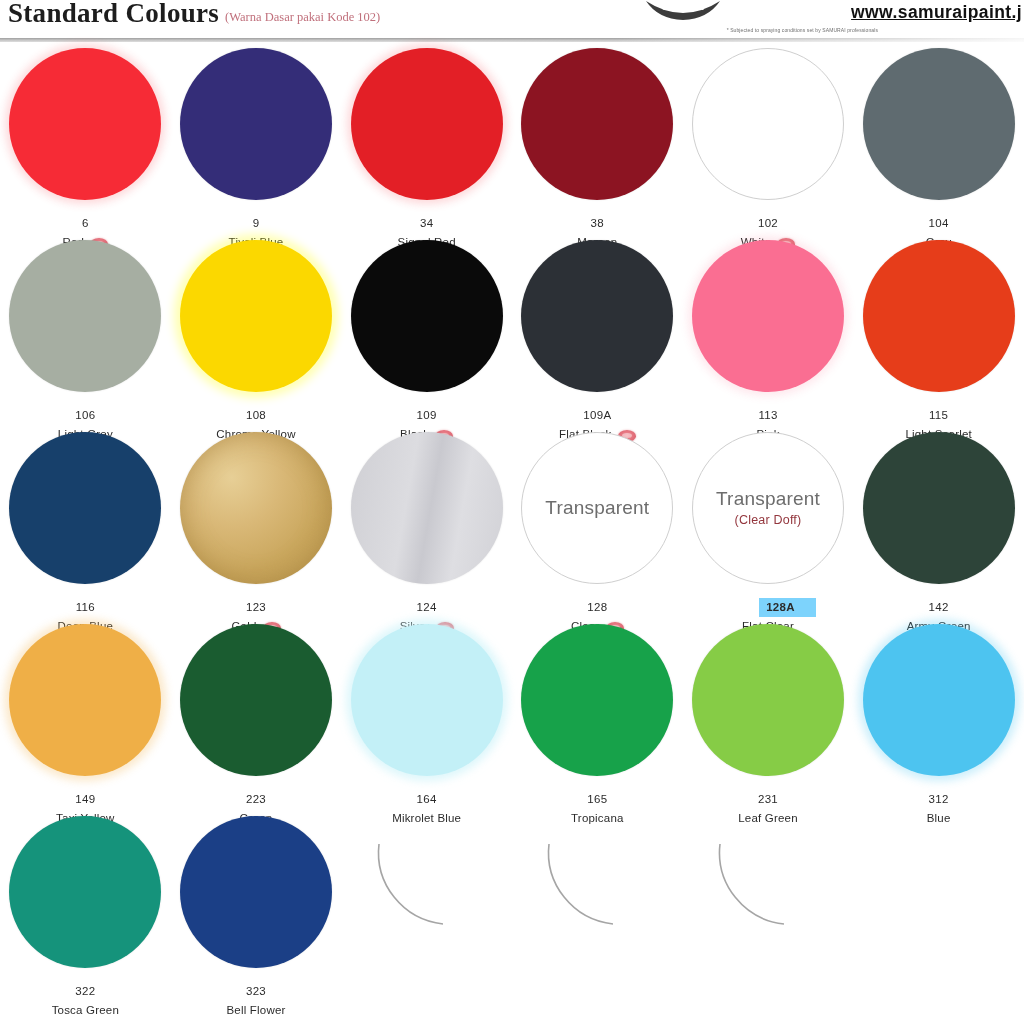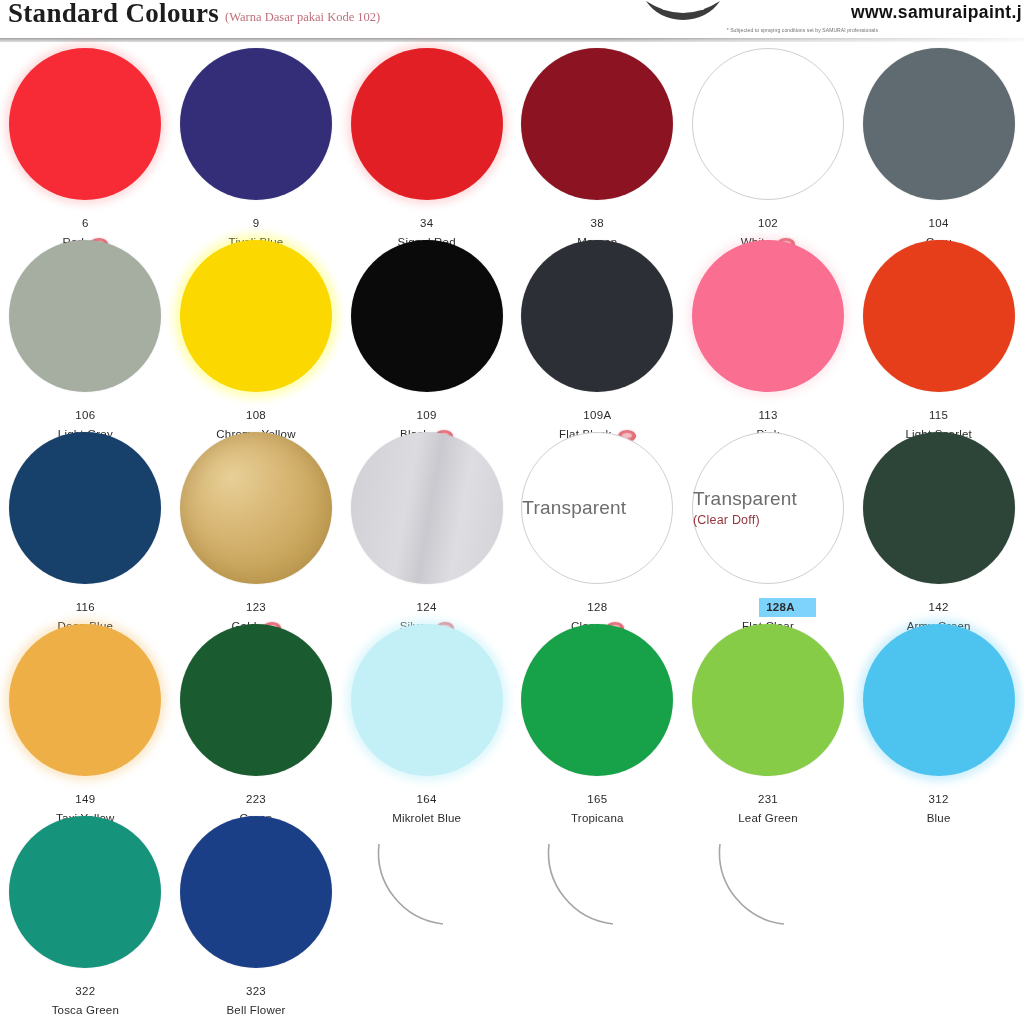--- a/index.html
+++ b/index.html
@@ -36,20 +36,21 @@
     white-space:nowrap;
     position:relative;top:-1px;font-family:Liberation Serif, serif;
   }
   .url{
     position:absolute;right:2px;top:2px;
     font-size:17.5px;
     letter-spacing:.4px;
     color:#111;
     font-weight:600;
     white-space:nowrap;
+    text-decoration:underline;
   }
   .logo{
     position:absolute;
     right:296px;top:-5px;
     width:90px;height:30px;
     overflow:hidden;
   }
   .logo svg{display:block;}
   .disclaimer{
     position:absolute;
@@ -87,21 +88,21 @@
     align-items:center;
     justify-content:flex-start;
     padding-top:6px;
     position:relative;
   }
   .swatch{
     width:152px;height:152px;
     border-radius:50%;
     position:relative;
     display:flex;
-    align-items:flex-start;
+    align-items:center;
     justify-content:center;
     flex-direction:column;
     box-sizing:border-box;
   }
   .swatch.outline{
     border:1px solid #cfcfcf;
     background:#fff;
   }
   .swatch.shadow{
     box-shadow:0 0 2px rgba(0,0,0,.10);

